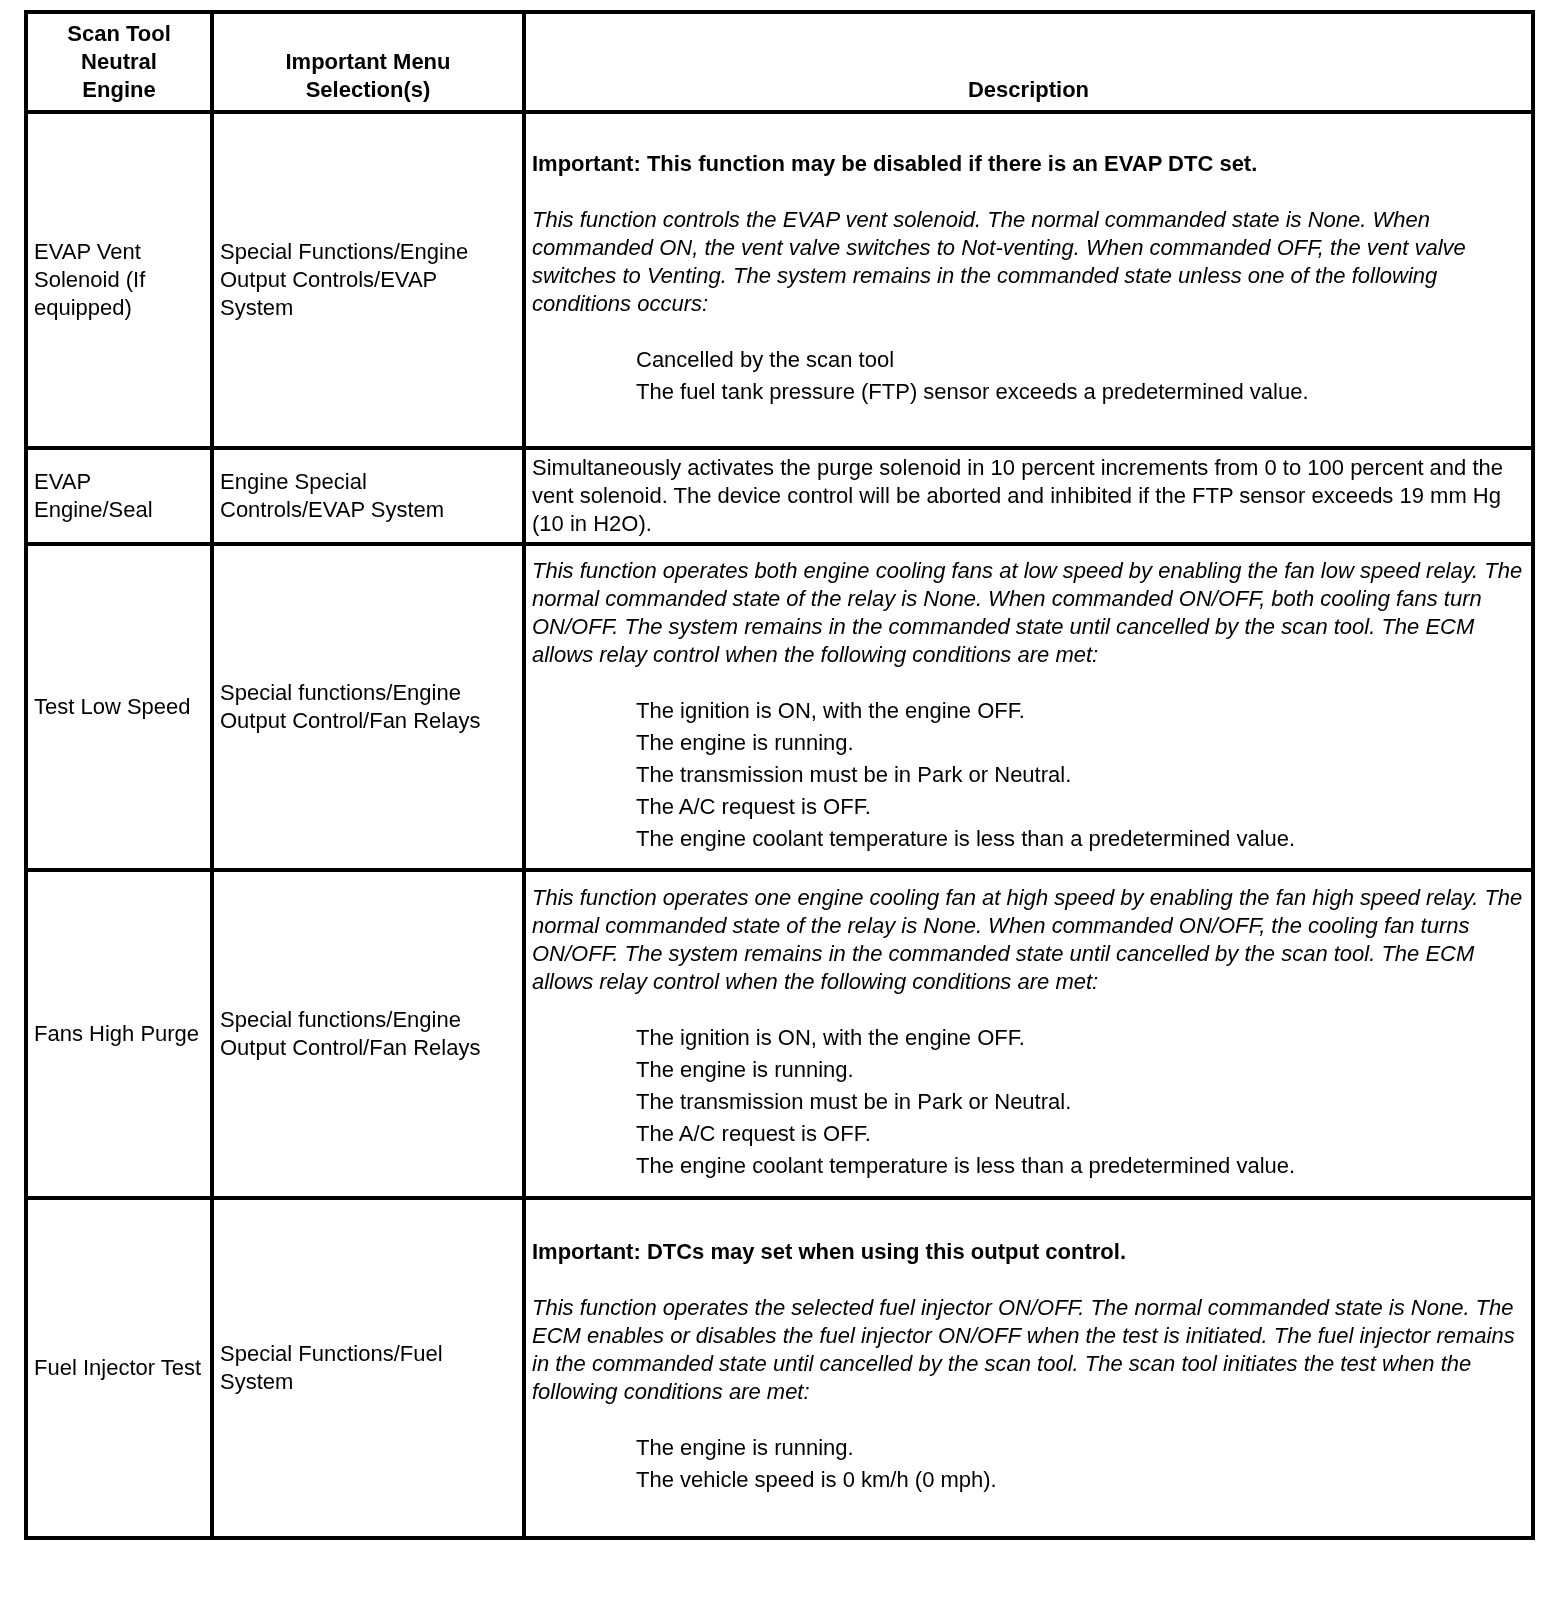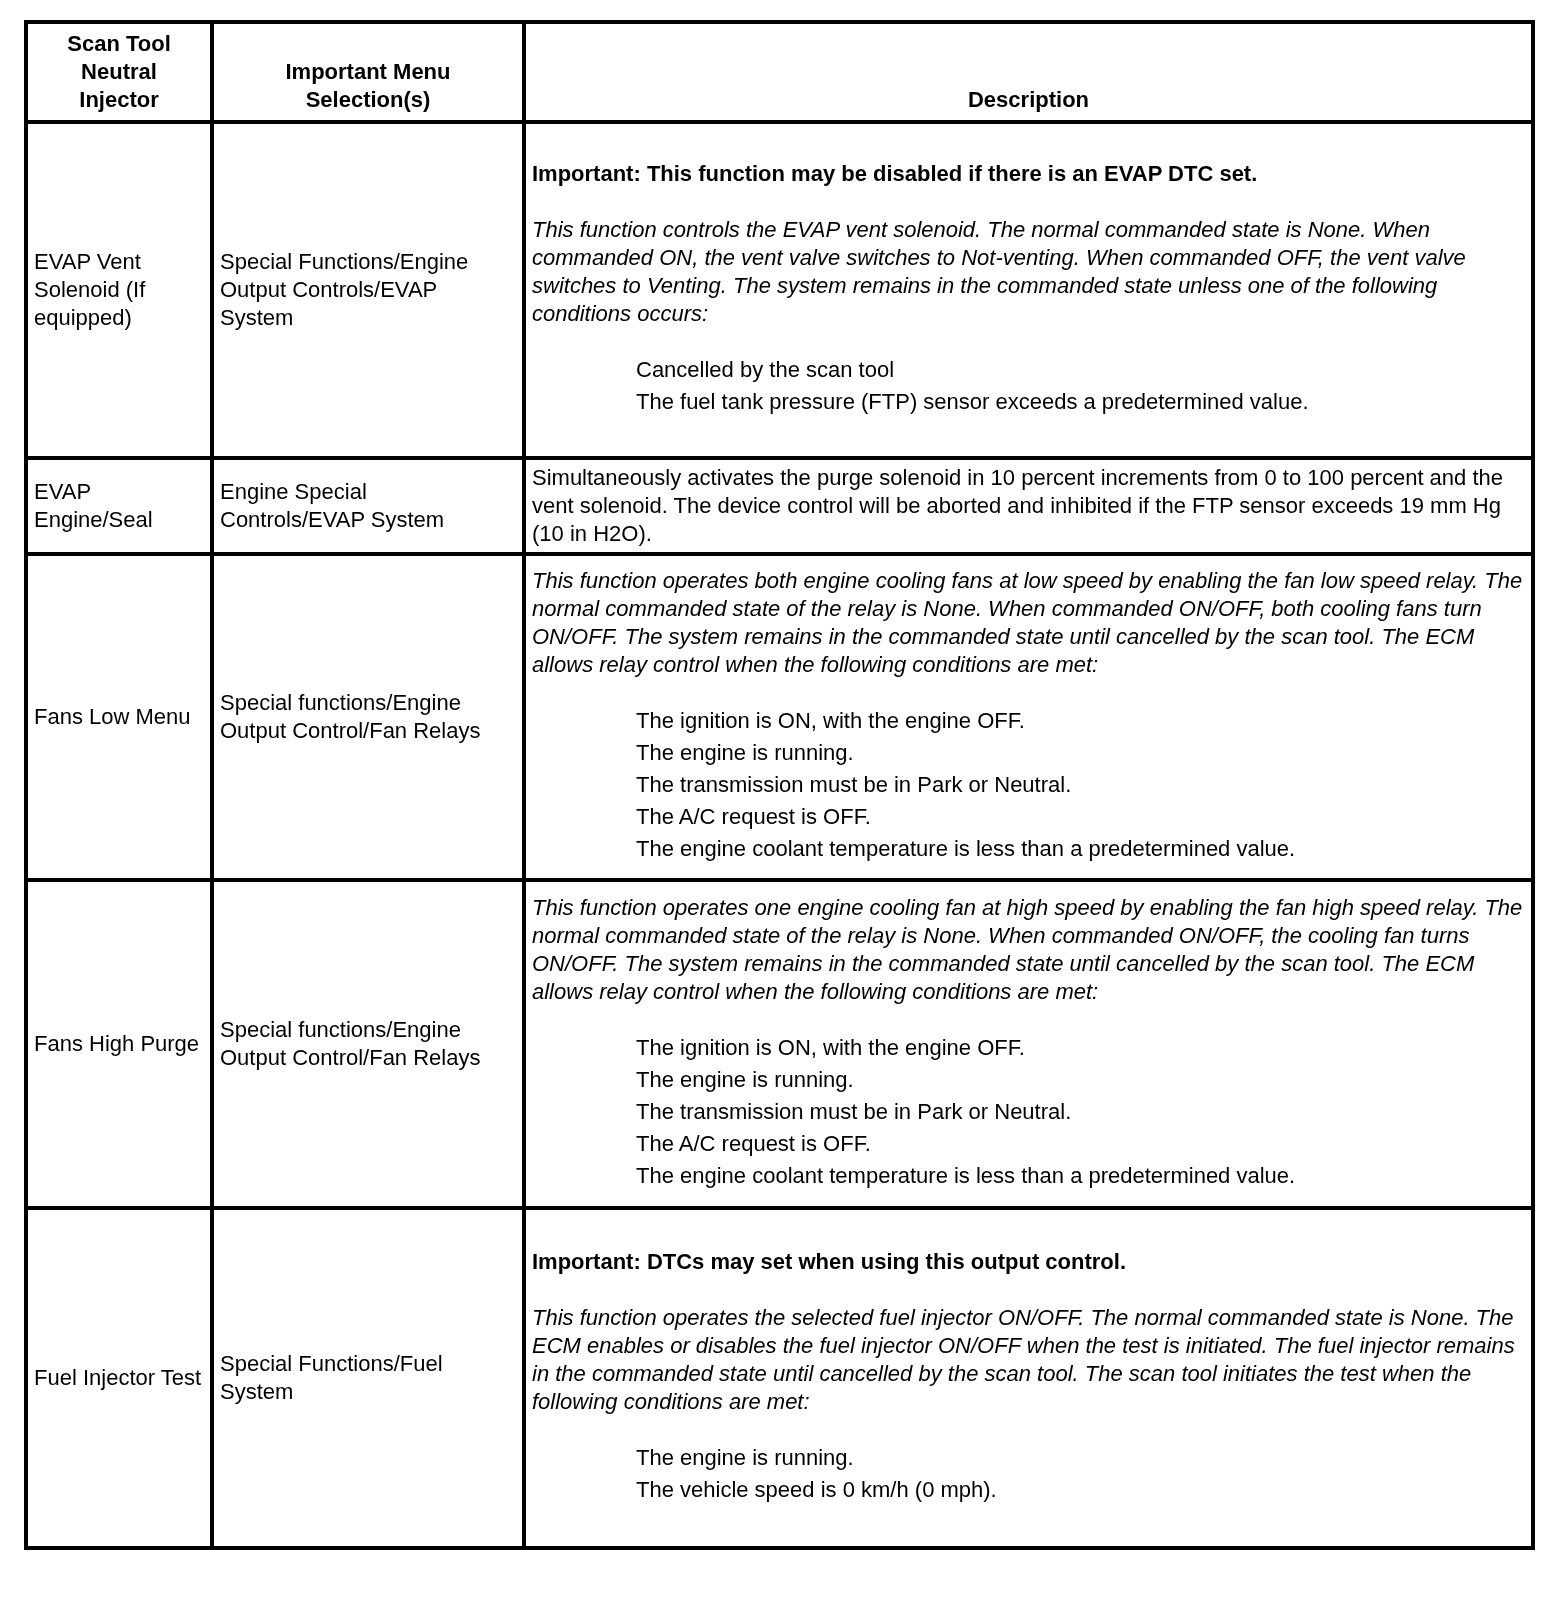--- a/index.html
+++ b/index.html
@@ -1,18 +1,18 @@
 <!DOCTYPE html>
 <html><head>
 <meta charset="utf-8">
 <style>
   html, body { margin: 0; padding: 0; background: #ffffff; }
   body { width: 1568px; height: 1622px; position: relative; font-family: "Liberation Sans", sans-serif; color: #000; }
   table.doc {
-    position: absolute; left: 24px; top: 20px;
+    position: absolute; left: 24px; top: 10px;
     width: 1511px;
     border-collapse: collapse;
     table-layout: fixed;
     font-size: 22px;
     line-height: 28px;
   }
   table.doc td, table.doc th {
     border: 4px solid #000;
     vertical-align: middle;
     padding: 2px 6px;
@@ -43,21 +43,21 @@
   <colgroup>
       <col class="c1">
       <col class="c2">
       <col class="c3">
     </colgroup>
   <thead>
     <tr class="h-head">
       <th>
         <div>Scan Tool</div>
         <div>Neutral</div>
-        <div>Injector</div>
+        <div>Engine</div>
       </th>
       <th>
         <div>Important Menu</div>
         <div>Selection(s)</div>
       </th>
       <th>Description</th>
     </tr>
   </thead>
   <tbody>
     <tr class="h-r1">
@@ -73,21 +73,21 @@
       </td>
     </tr>
     <tr class="h-r2">
       <td>EVAP Engine/Seal</td>
       <td>Engine Special Controls/EVAP System</td>
       <td>
         <div>Simultaneously activates the purge solenoid in 10 percent increments from 0 to 100 percent and the vent solenoid. The device control will be aborted and inhibited if the FTP sensor exceeds 19 mm Hg (10 in H2O).</div>
       </td>
     </tr>
     <tr class="h-r3">
-      <td>Fans Low Menu</td>
+      <td>Test Low Speed</td>
       <td>Special functions/Engine Output Control/Fan Relays</td>
       <td>
         <div class="para">This function operates both engine cooling fans at low speed by enabling the fan low speed relay. The normal commanded state of the relay is None. When commanded ON/OFF, both cooling fans turn ON/OFF. The system remains in the commanded state until cancelled by the scan tool. The ECM allows relay control when the following conditions are met:</div>
         <div class="cond">
           <div>The ignition is ON, with the engine OFF.</div>
           <div>The engine is running.</div>
           <div>The transmission must be in Park or Neutral.</div>
           <div>The A/C request is OFF.</div>
           <div>The engine coolant temperature is less than a predetermined value.</div>
         </div>

